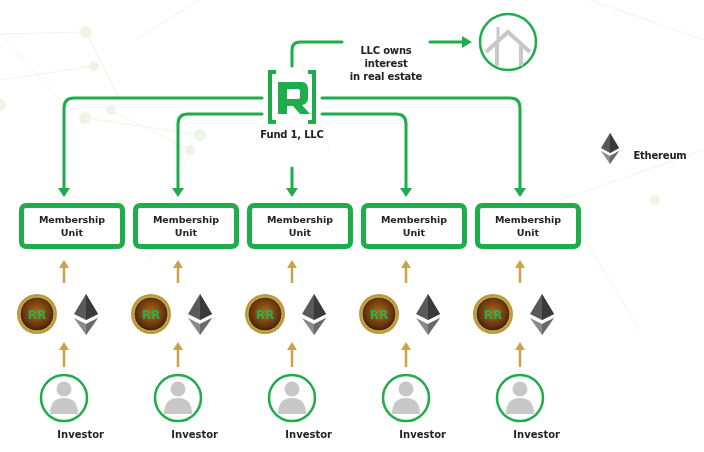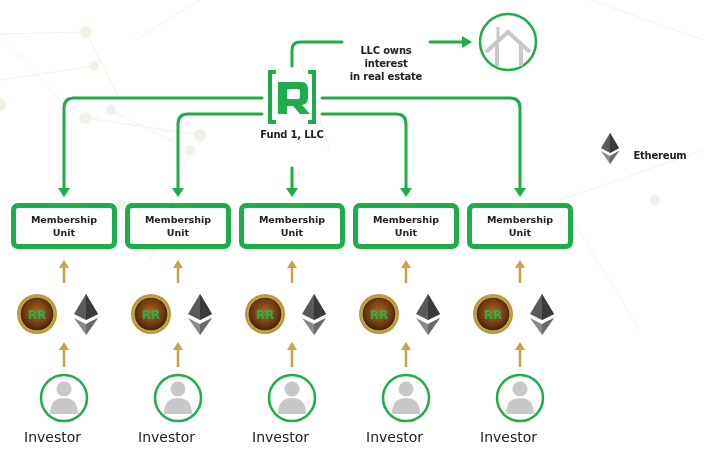--- a/index.html
+++ b/index.html
@@ -1,21 +1,21 @@
 <!DOCTYPE html>
 <html><head>
 <meta charset="utf-8">
 <style>
   html,body{margin:0;padding:0;background:#ffffff;}
   body{width:704px;height:452px;position:relative;overflow:hidden;font-family:"DejaVu Sans","Liberation Sans",sans-serif;}
   #canvas{position:absolute;left:0;top:0;width:704px;height:452px;}
   .lbl{position:absolute;font-weight:bold;color:#222;text-align:center;font-size:10px;line-height:13px;letter-spacing:-0.2px;}
-  .unit{position:absolute;width:96px;height:36px;border:5px solid #1fac4a;border-radius:7px;background:#fff;display:flex;align-items:center;justify-content:center;text-align:center;font-weight:bold;font-size:9.5px;line-height:13px;color:#222;}
+  .unit{position:absolute;width:96px;height:36px;border:5px solid #1fac4a;border-radius:7px;background:#fff;display:flex;align-items:center;justify-content:center;text-align:center;font-weight:bold;font-size:9.5px;line-height:13px;color:#222;margin-left:8px;}
   .unit span{display:block;}
-  .investor-label{position:absolute;width:80px;text-align:left;font-weight:normal;font-size:14px;color:#222;}
+  .investor-label{position:absolute;width:80px;text-align:right;font-weight:bold;font-size:10px;color:#222;}
 </style>
 </head>
 <body>
 
 <svg id="canvas" viewBox="0 0 704 452">
   <defs>
     <radialGradient id="coinGrad" cx="50%" cy="45%" r="55%">
       <stop offset="0%" stop-color="#b4661c"></stop>
       <stop offset="70%" stop-color="#6b3810"></stop>
       <stop offset="100%" stop-color="#3a1e08"></stop>

